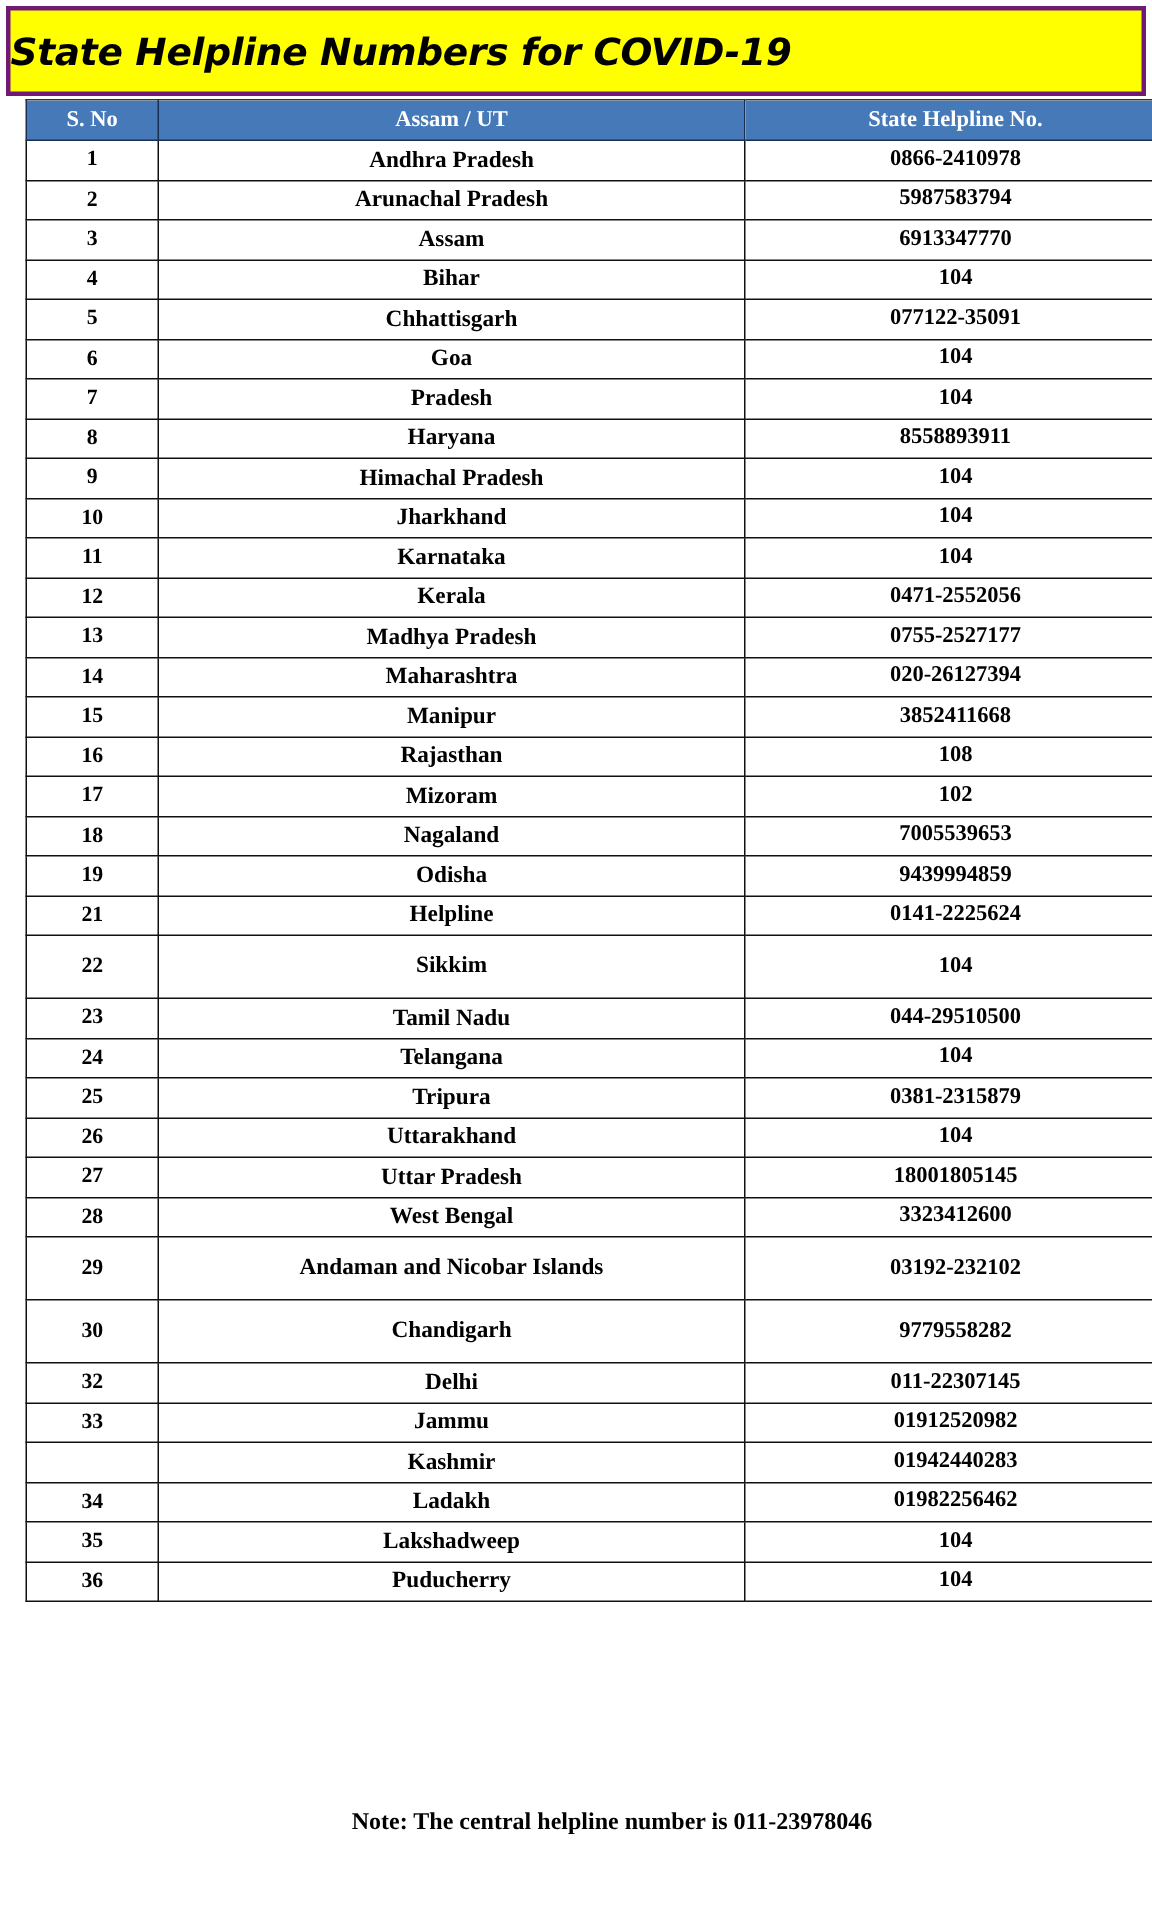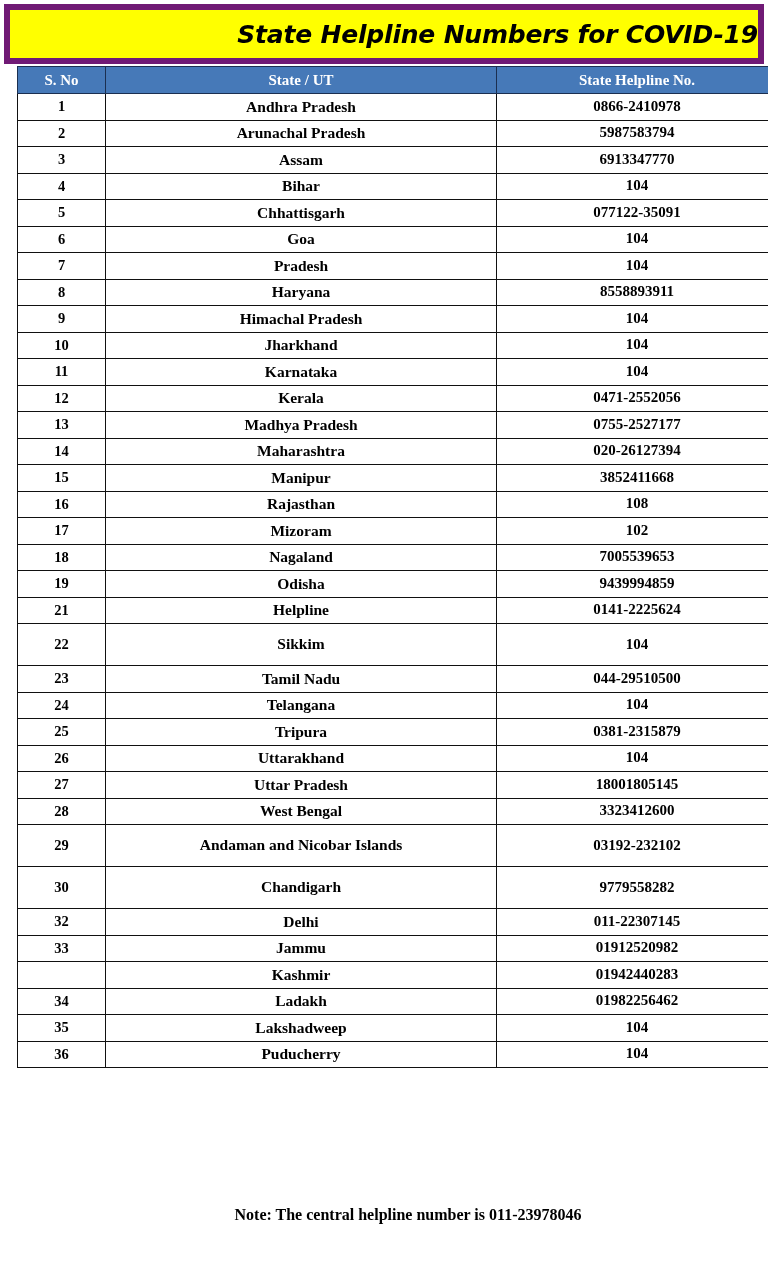--- a/index.html
+++ b/index.html
@@ -25,25 +25,25 @@
   }
 
   
   .title-band {
     position: absolute;
     left: 4px;
     top: 4px;
     width: 760px;
     height: 60px;
     background: #FFFF00;
-    border: 6px solid #701a75;
+    border: 3px solid #701a75;
     box-sizing: border-box;
     display: flex;
     align-items: center;
-    justify-content: flex-end;
+    justify-content: flex-start;
   }
   .title-text {
     font-family: "DejaVu Sans", "Liberation Sans", sans-serif;
     font-weight: bold;
     font-style: italic;
     font-size: 25px;
     letter-spacing: -0.2px;
     color: #000000;
     white-space: nowrap;
   }
@@ -125,21 +125,21 @@
   <div class="table-wrap">
     <table class="helpline">
       <colgroup>
         <col class="c-sno">
         <col class="c-state">
         <col class="c-num">
       </colgroup>
       <thead>
         <tr class="header-row">
           <th>S. No</th>
-          <th>State / UT</th>
+          <th>Assam / UT</th>
           <th>State Helpline No.</th>
         </tr>
       </thead>
       <tbody id="table-body">
           <tr>
             <td class="col-sno">1</td>
             <td class="col-state">Andhra Pradesh</td>
             <td class="col-num">0866-2410978</td>
           </tr>
           <tr>

